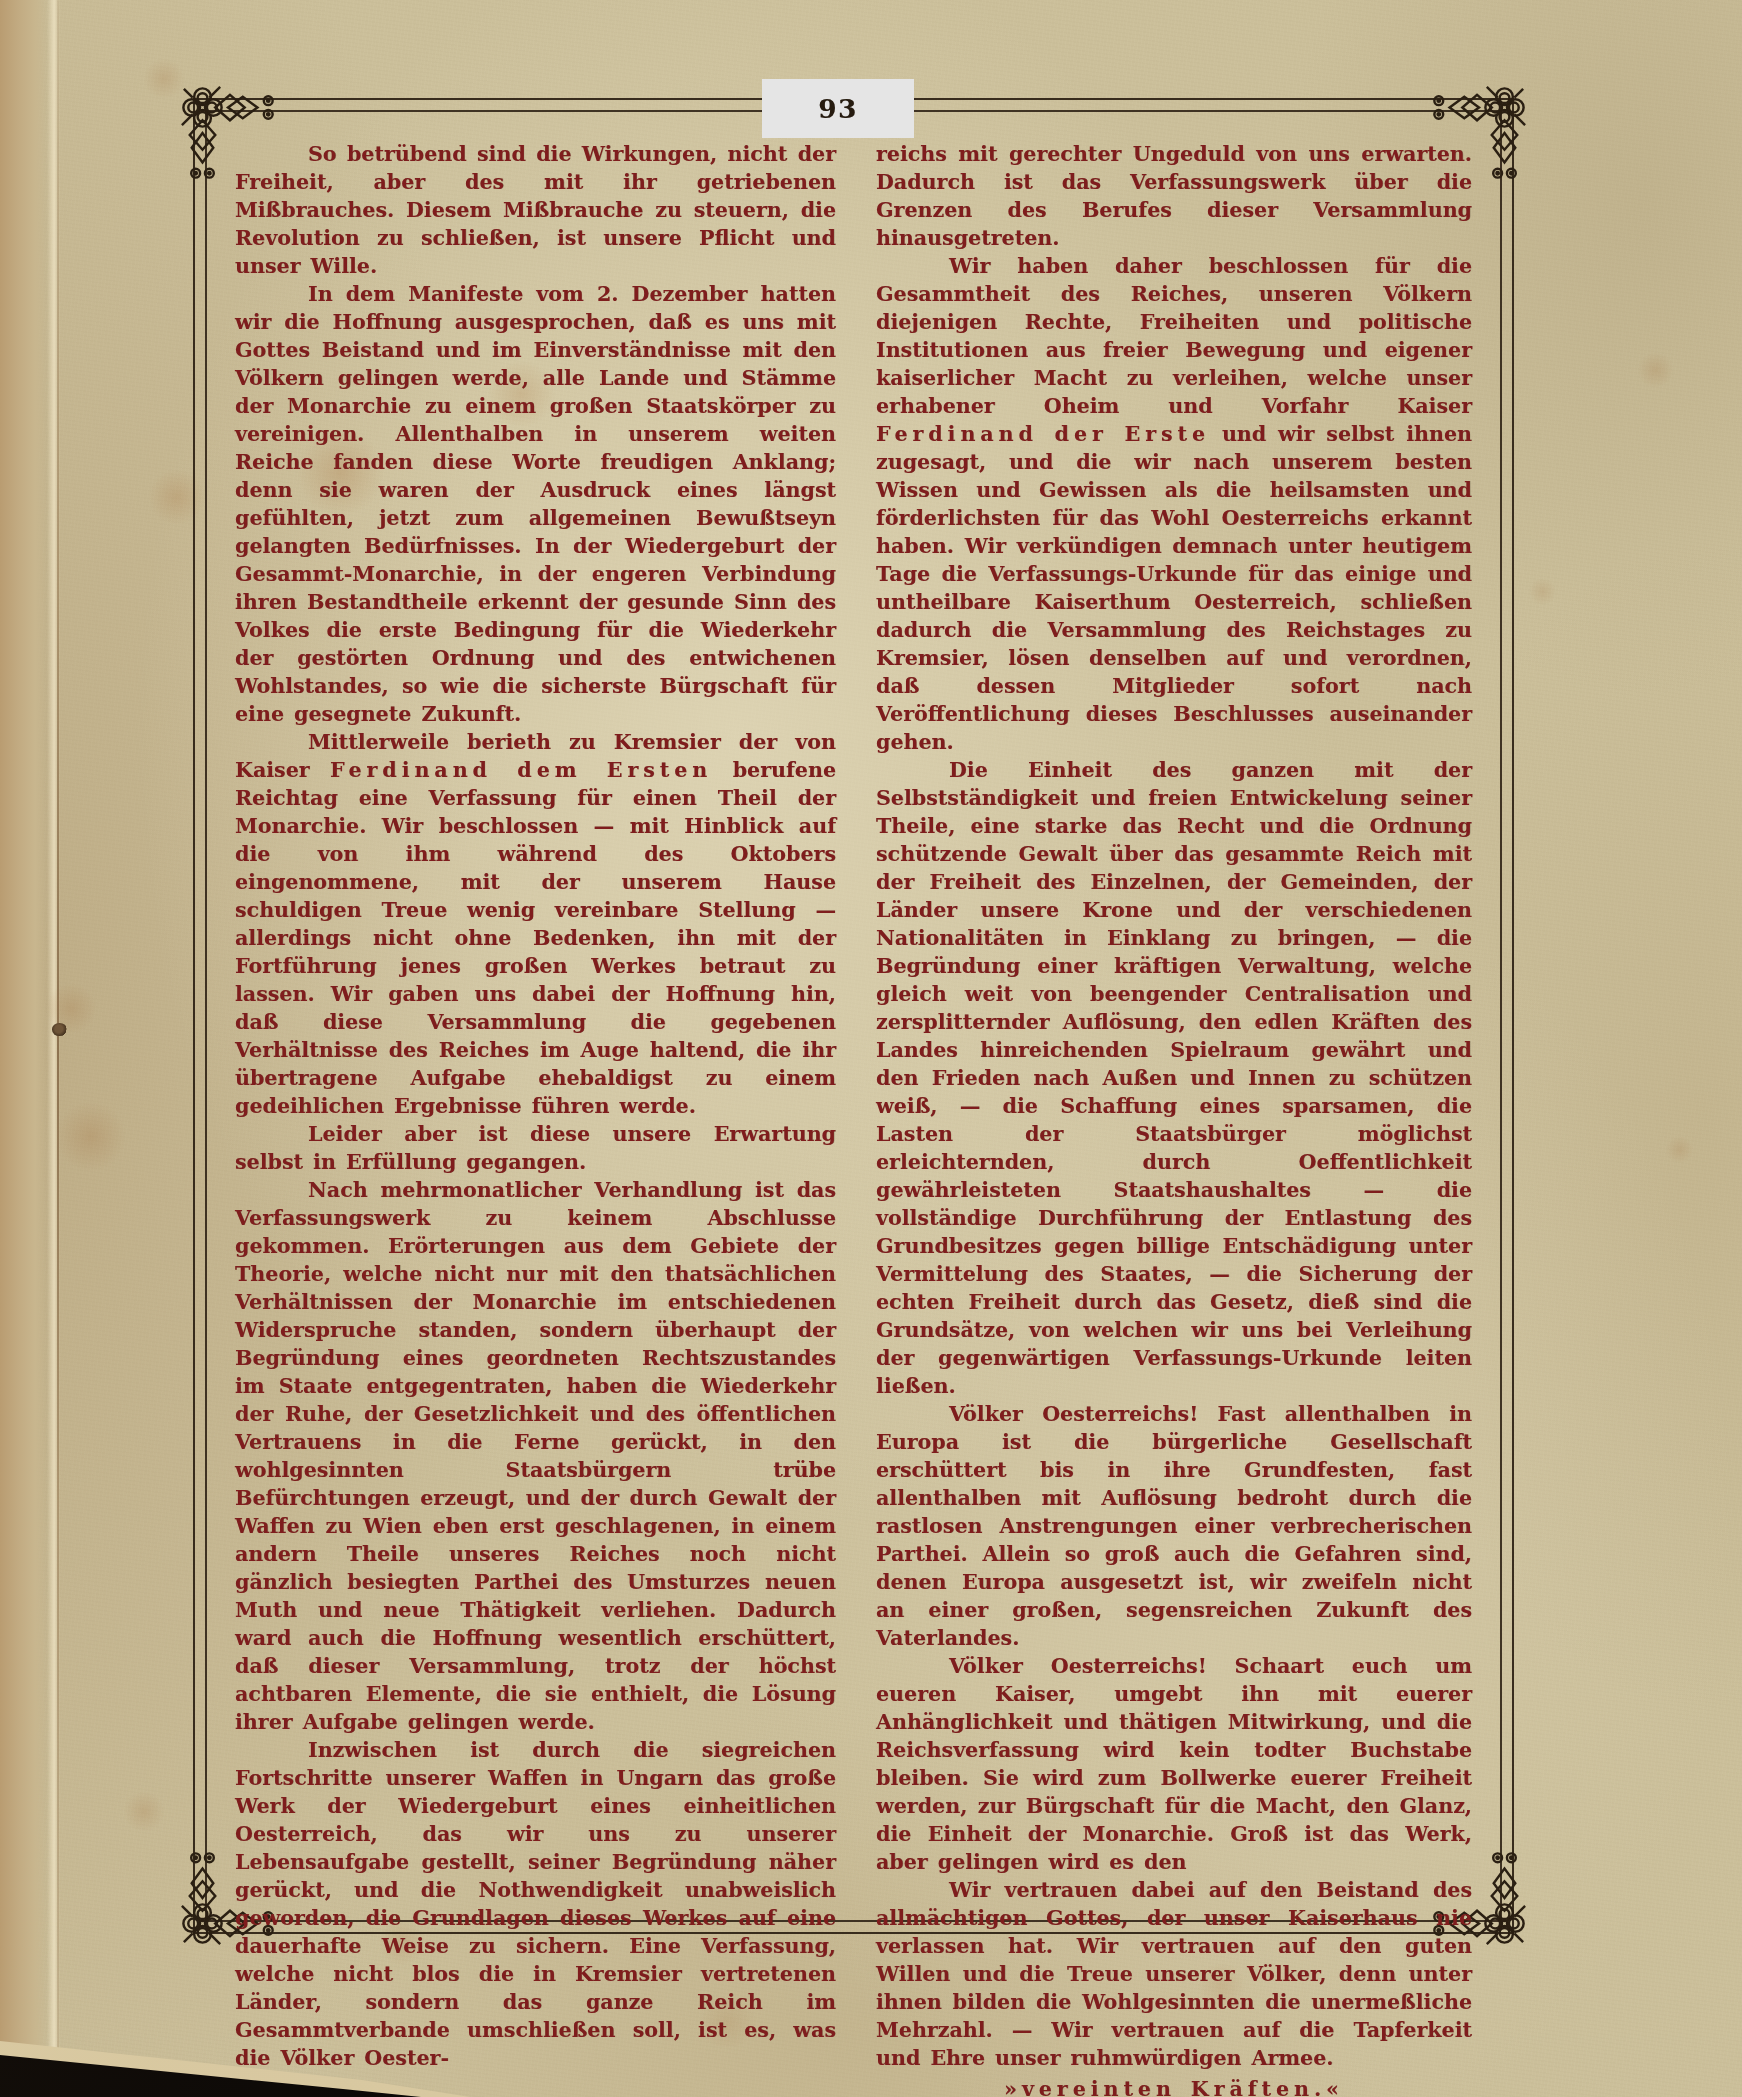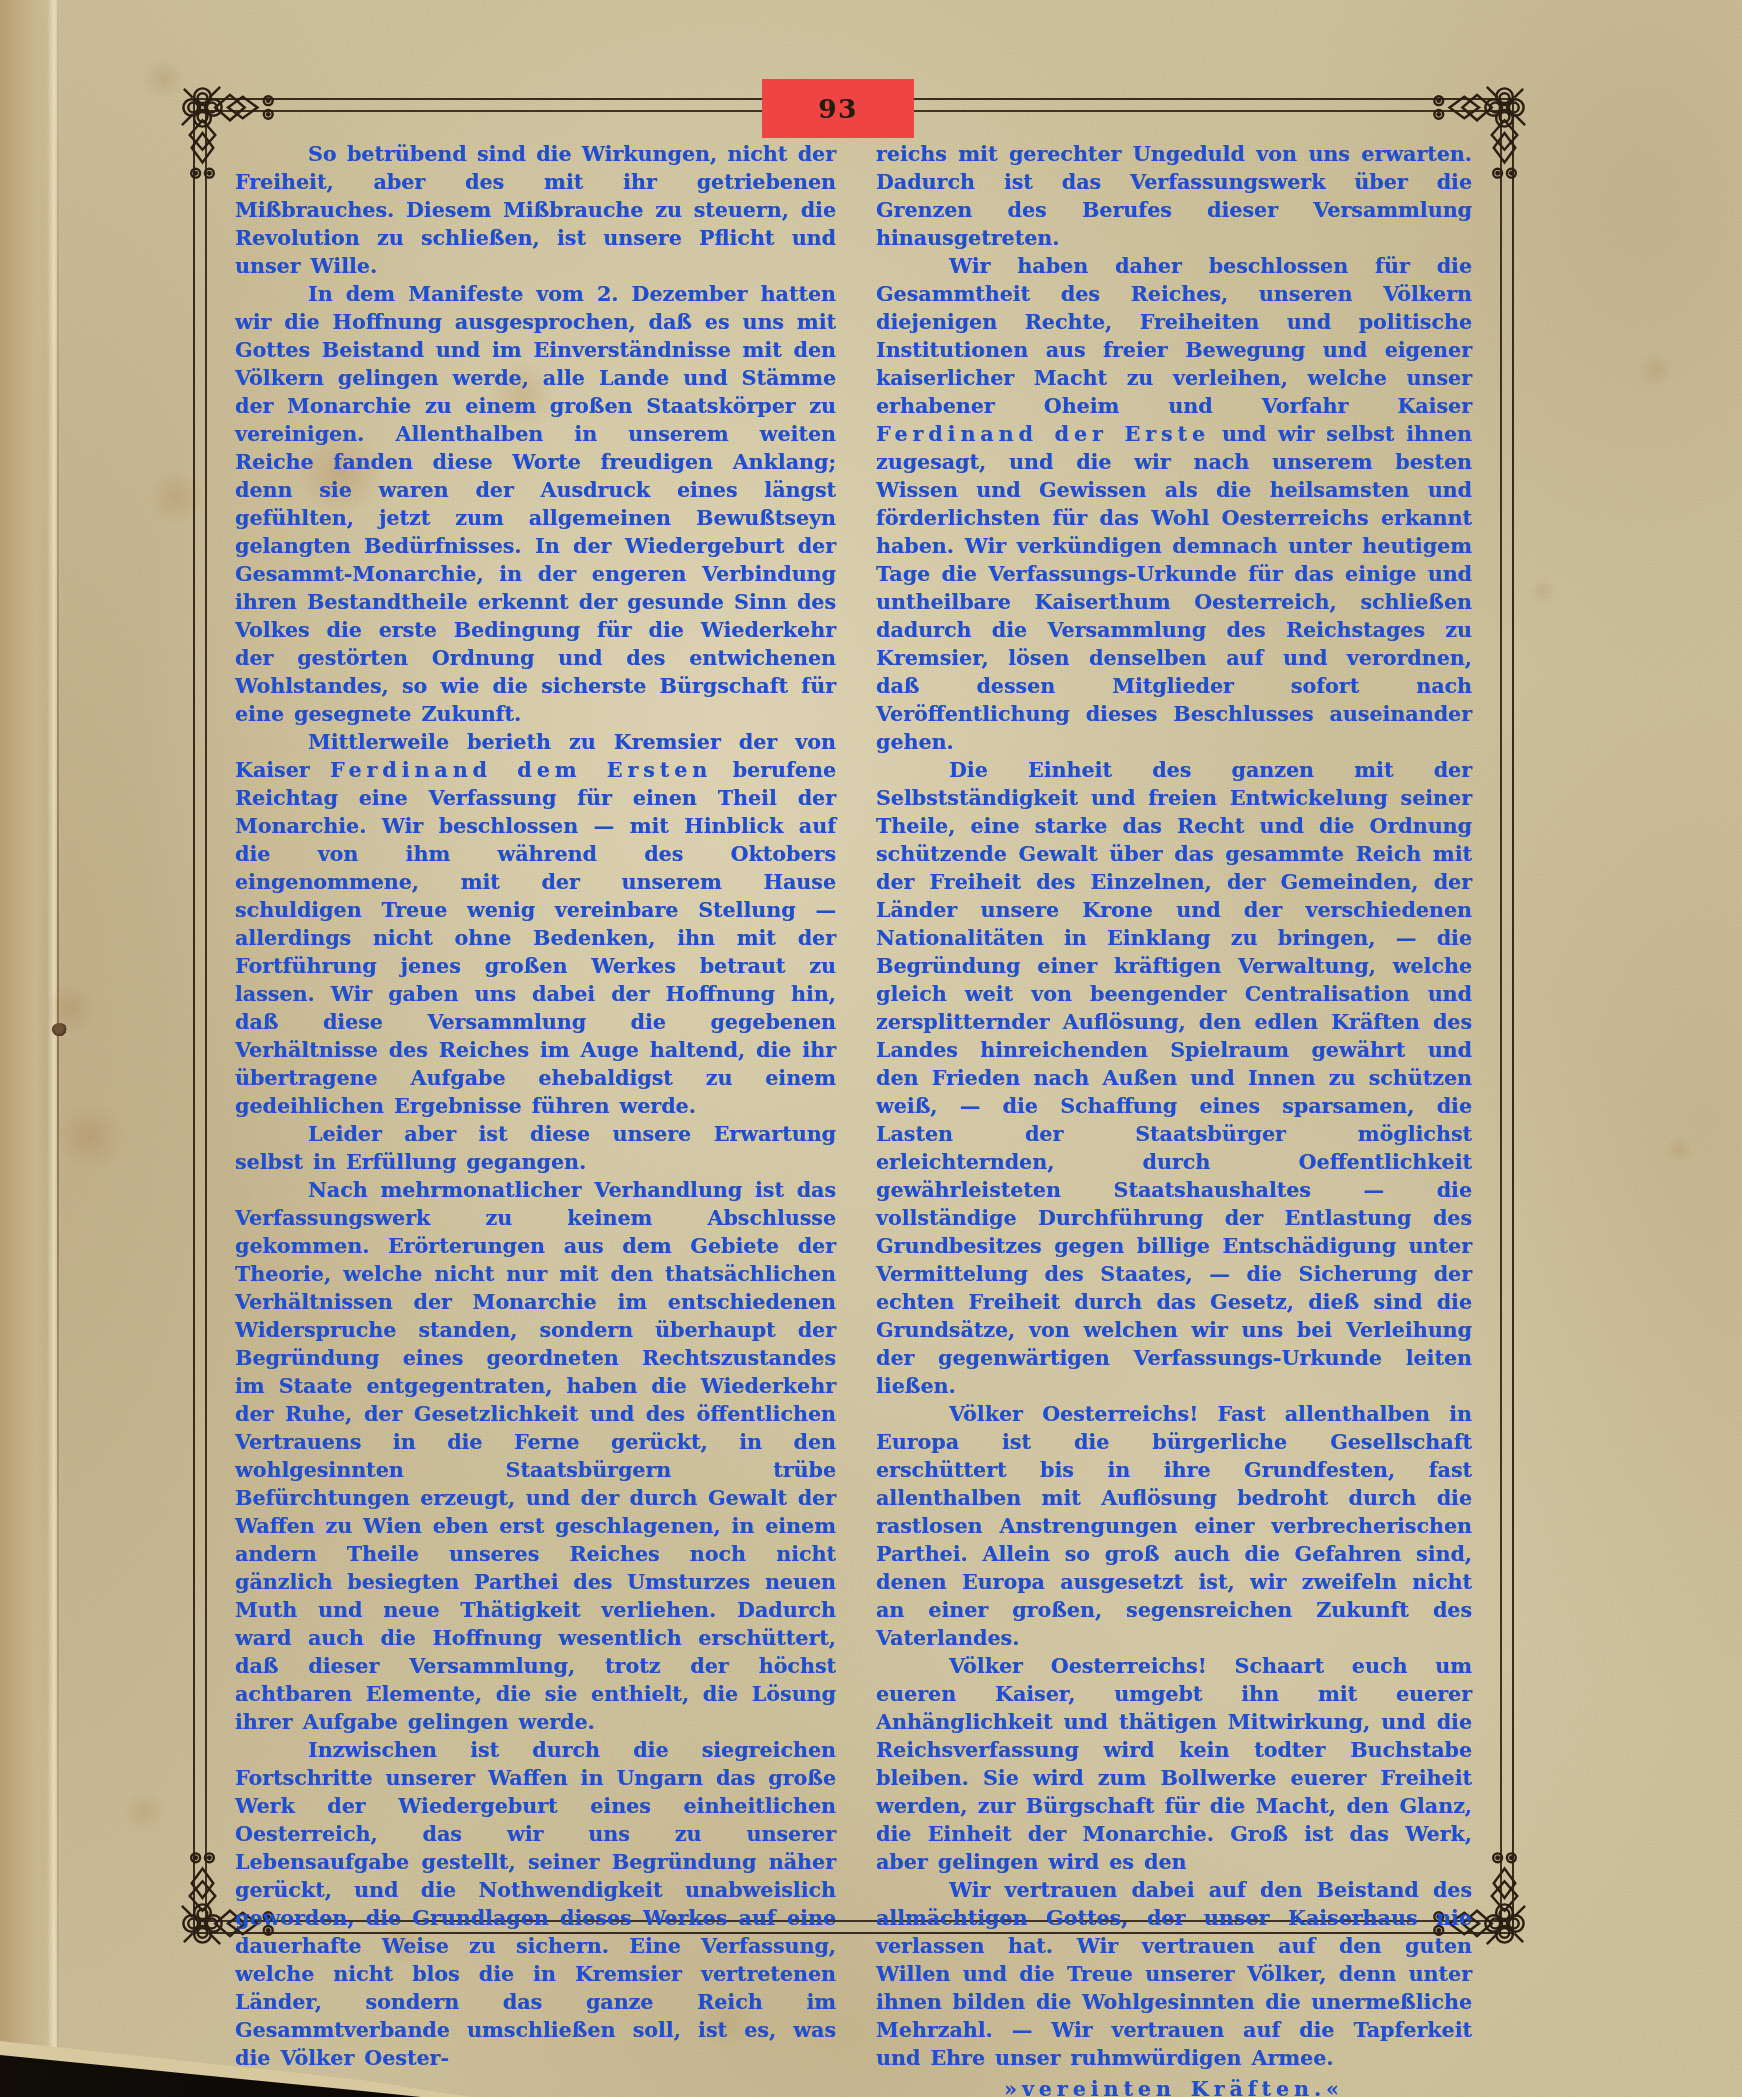--- a/index.html
+++ b/index.html
@@ -61,31 +61,31 @@
   }
   .corner{position:absolute;width:103px;height:103px;pointer-events:none;}
   .corner svg{display:block;width:103px;height:103px;}
   #corner-tl{left:-17.6px;top:-17.6px;}
   #corner-tr{left:1232px;top:-17.6px;transform:scaleX(-1);}
   #corner-bl{left:-17.6px;top:1746px;transform:scaleY(-1);}
   #corner-br{left:1232px;top:1746px;transform:scale(-1,-1);}
   
   #folio-patch{
     position:absolute;left:567px;top:-20.6px;width:152px;height:59px;
-    background:#ef4444;
+    background:#e5e5e5;
     display:flex;align-items:center;justify-content:center;
   }
   #folio-number{
     font-size:26.4px;font-weight:bold;color:#261b0f;letter-spacing:1.5px;
     text-shadow:0.2px 0.2px 0 rgba(38,27,15,.4);
   }
   
   .column{
     position:absolute;top:140px;
-    font-size:20.6px;line-height:28px;color:#1d4ed8;font-weight:bold;
+    font-size:20.6px;line-height:28px;color:#7f1d1d;font-weight:bold;
     text-align:justify;word-spacing:0.14em;
     text-shadow:0.3px 0.3px 0.4px rgba(46,33,20,.35);
   }
   #col-left{left:235px;width:601px;}
   #col-right{left:876px;width:596px;}
   .par{margin:0;}
   .par.indent{text-indent:73px;}
   .par.center{text-align:center;letter-spacing:.30em;text-indent:0;margin-top:2.9px;}
   .sp{letter-spacing:.24em;margin-top:20px;}
 </style>

